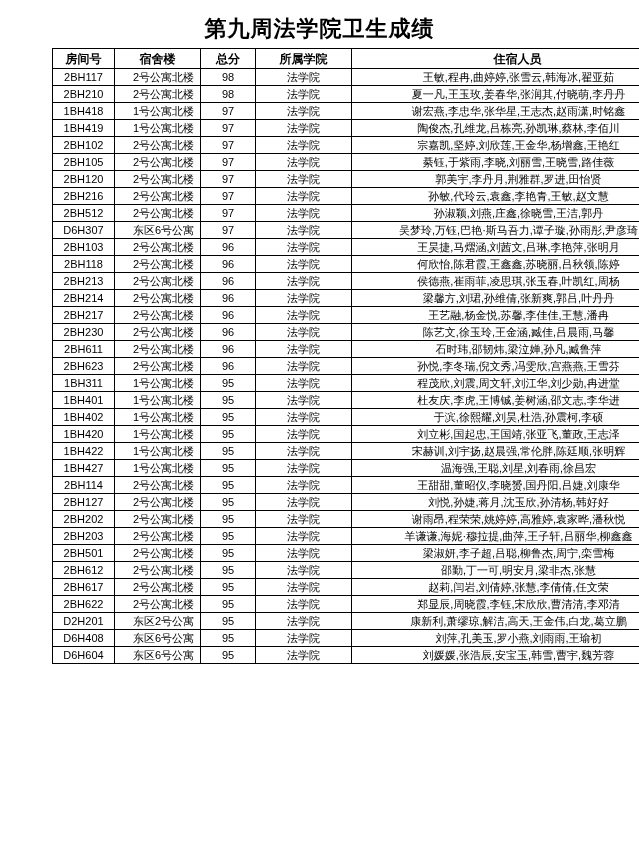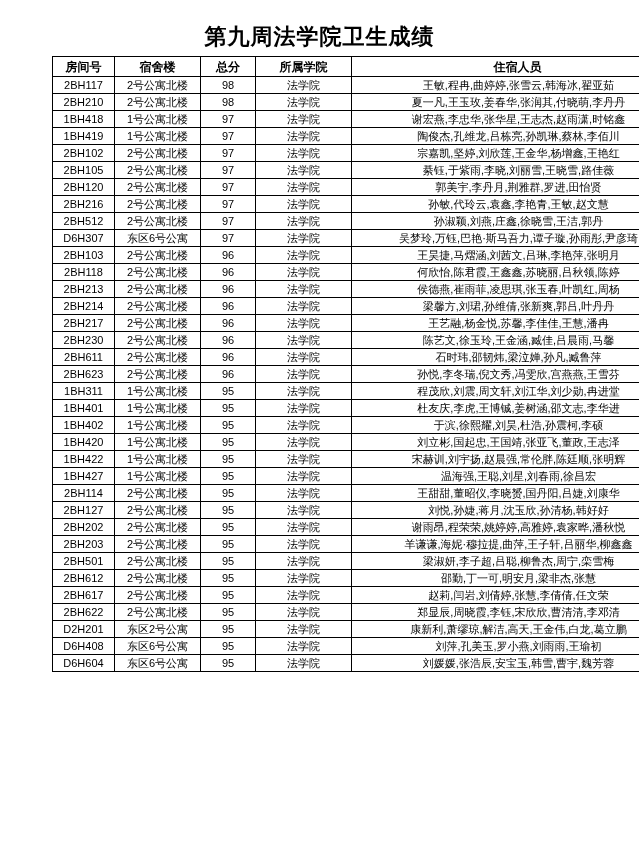--- a/index.html
+++ b/index.html
@@ -18,21 +18,21 @@
     width: 639px;
     height: 849px;
     box-sizing: border-box;
     padding: 0 4px;
   }
   .title {
     text-align: center;
     font-size: 22px;
     font-weight: bold;
     letter-spacing: 1px;
-    padding: 24px 0 6px 0;
+    padding: 16px 0 6px 0;
     line-height: 26px;
     font-family: "Liberation Serif", "DejaVu Serif", serif;
   }
   table {
     border-collapse: collapse;
     table-layout: fixed;
     width: 631px;
     font-size: 11px;
     margin-left: 48px;
   }
@@ -49,21 +49,21 @@
     font-weight: bold;
     text-align: center;
     font-size: 12px;
     height: 20px;
   }
   td.c-room, td.c-score, td.c-college {
     text-align: center;
   }
   td.c-building {
     text-align: left;
-    padding-left: 12px;
+    padding-left: 18px;
   }
   td.c-people {
     text-align: center;
     padding-left: 4px;
   }
   col.w-room { width: 62px; }
   col.w-building { width: 86px; }
   col.w-score { width: 55px; }
   col.w-college { width: 96px; }
   col.w-people { width: 332px; }

